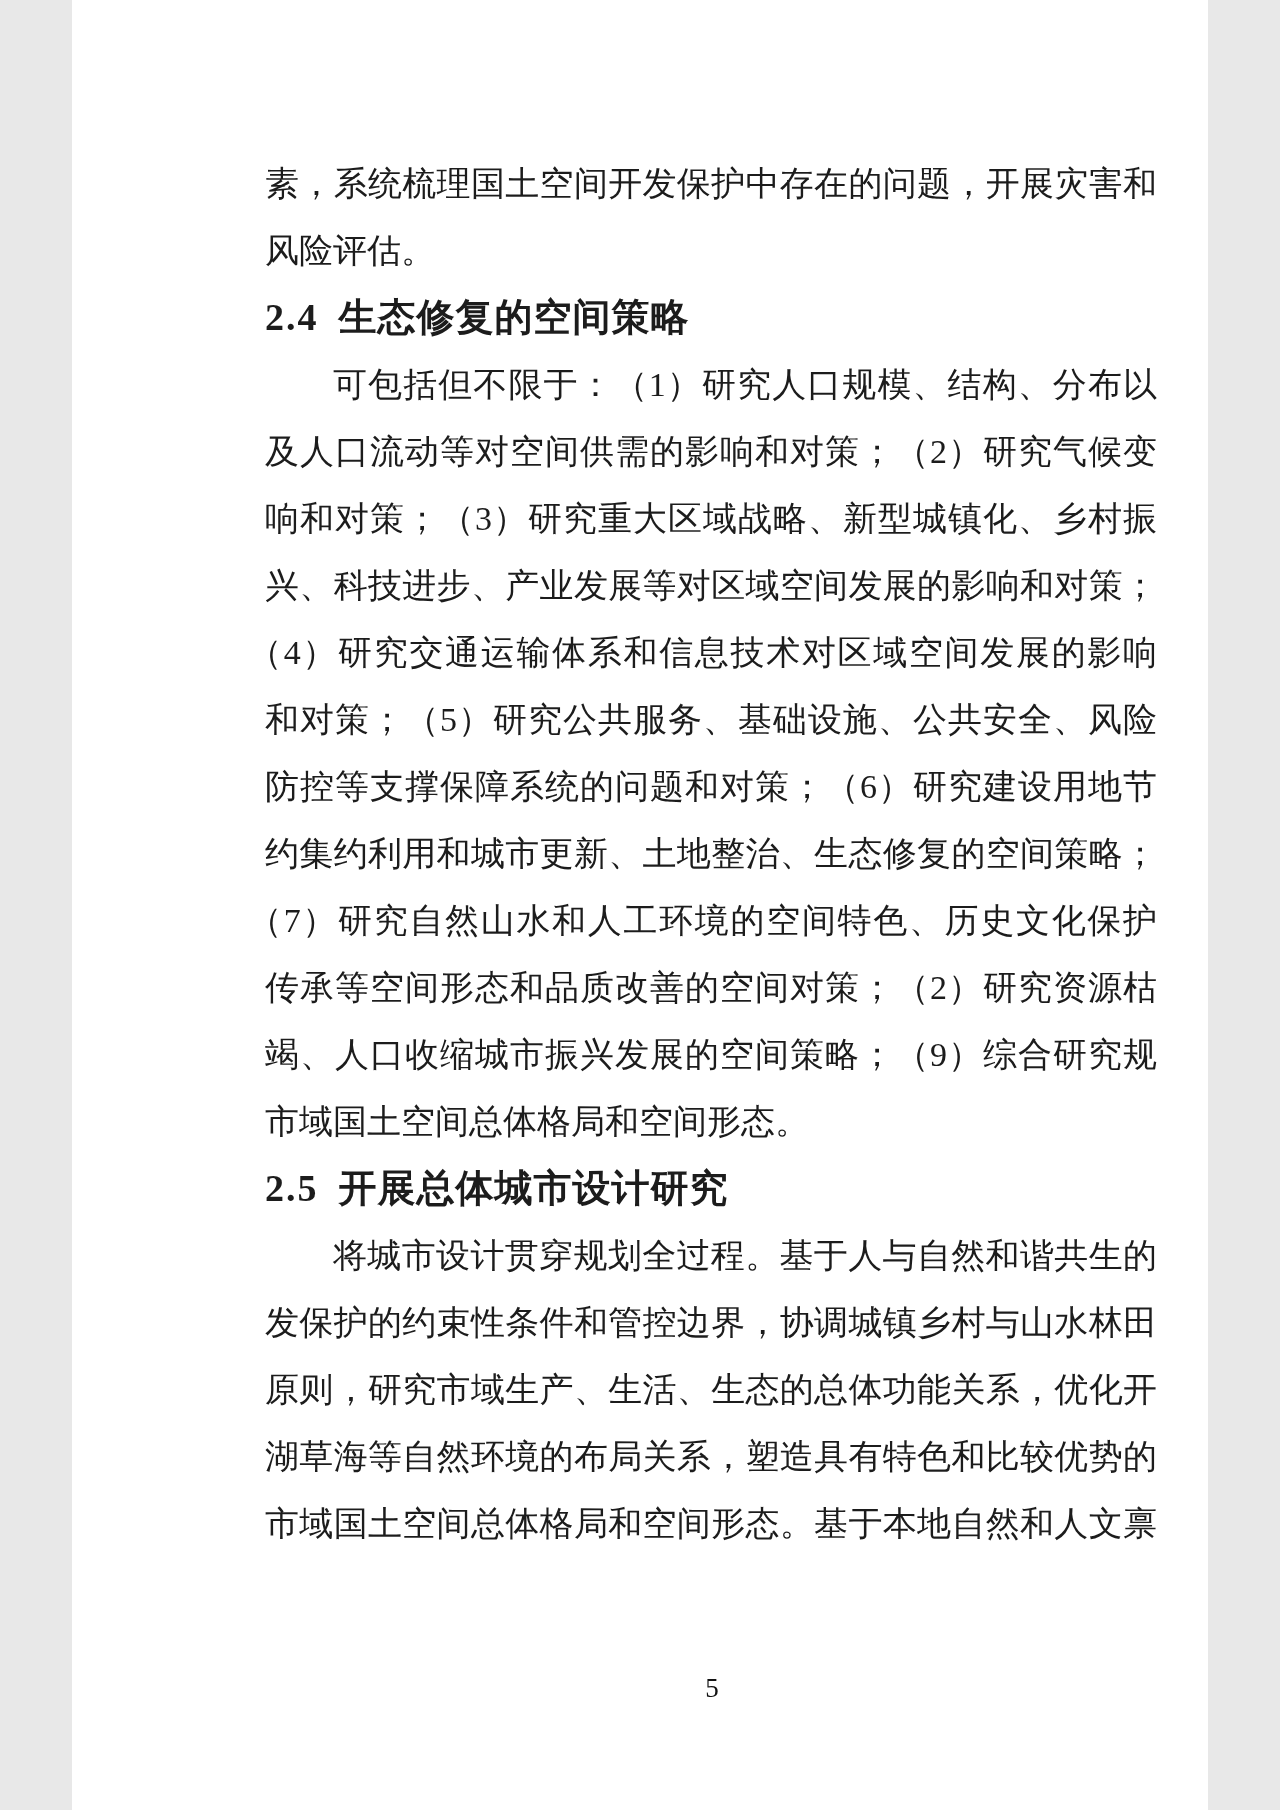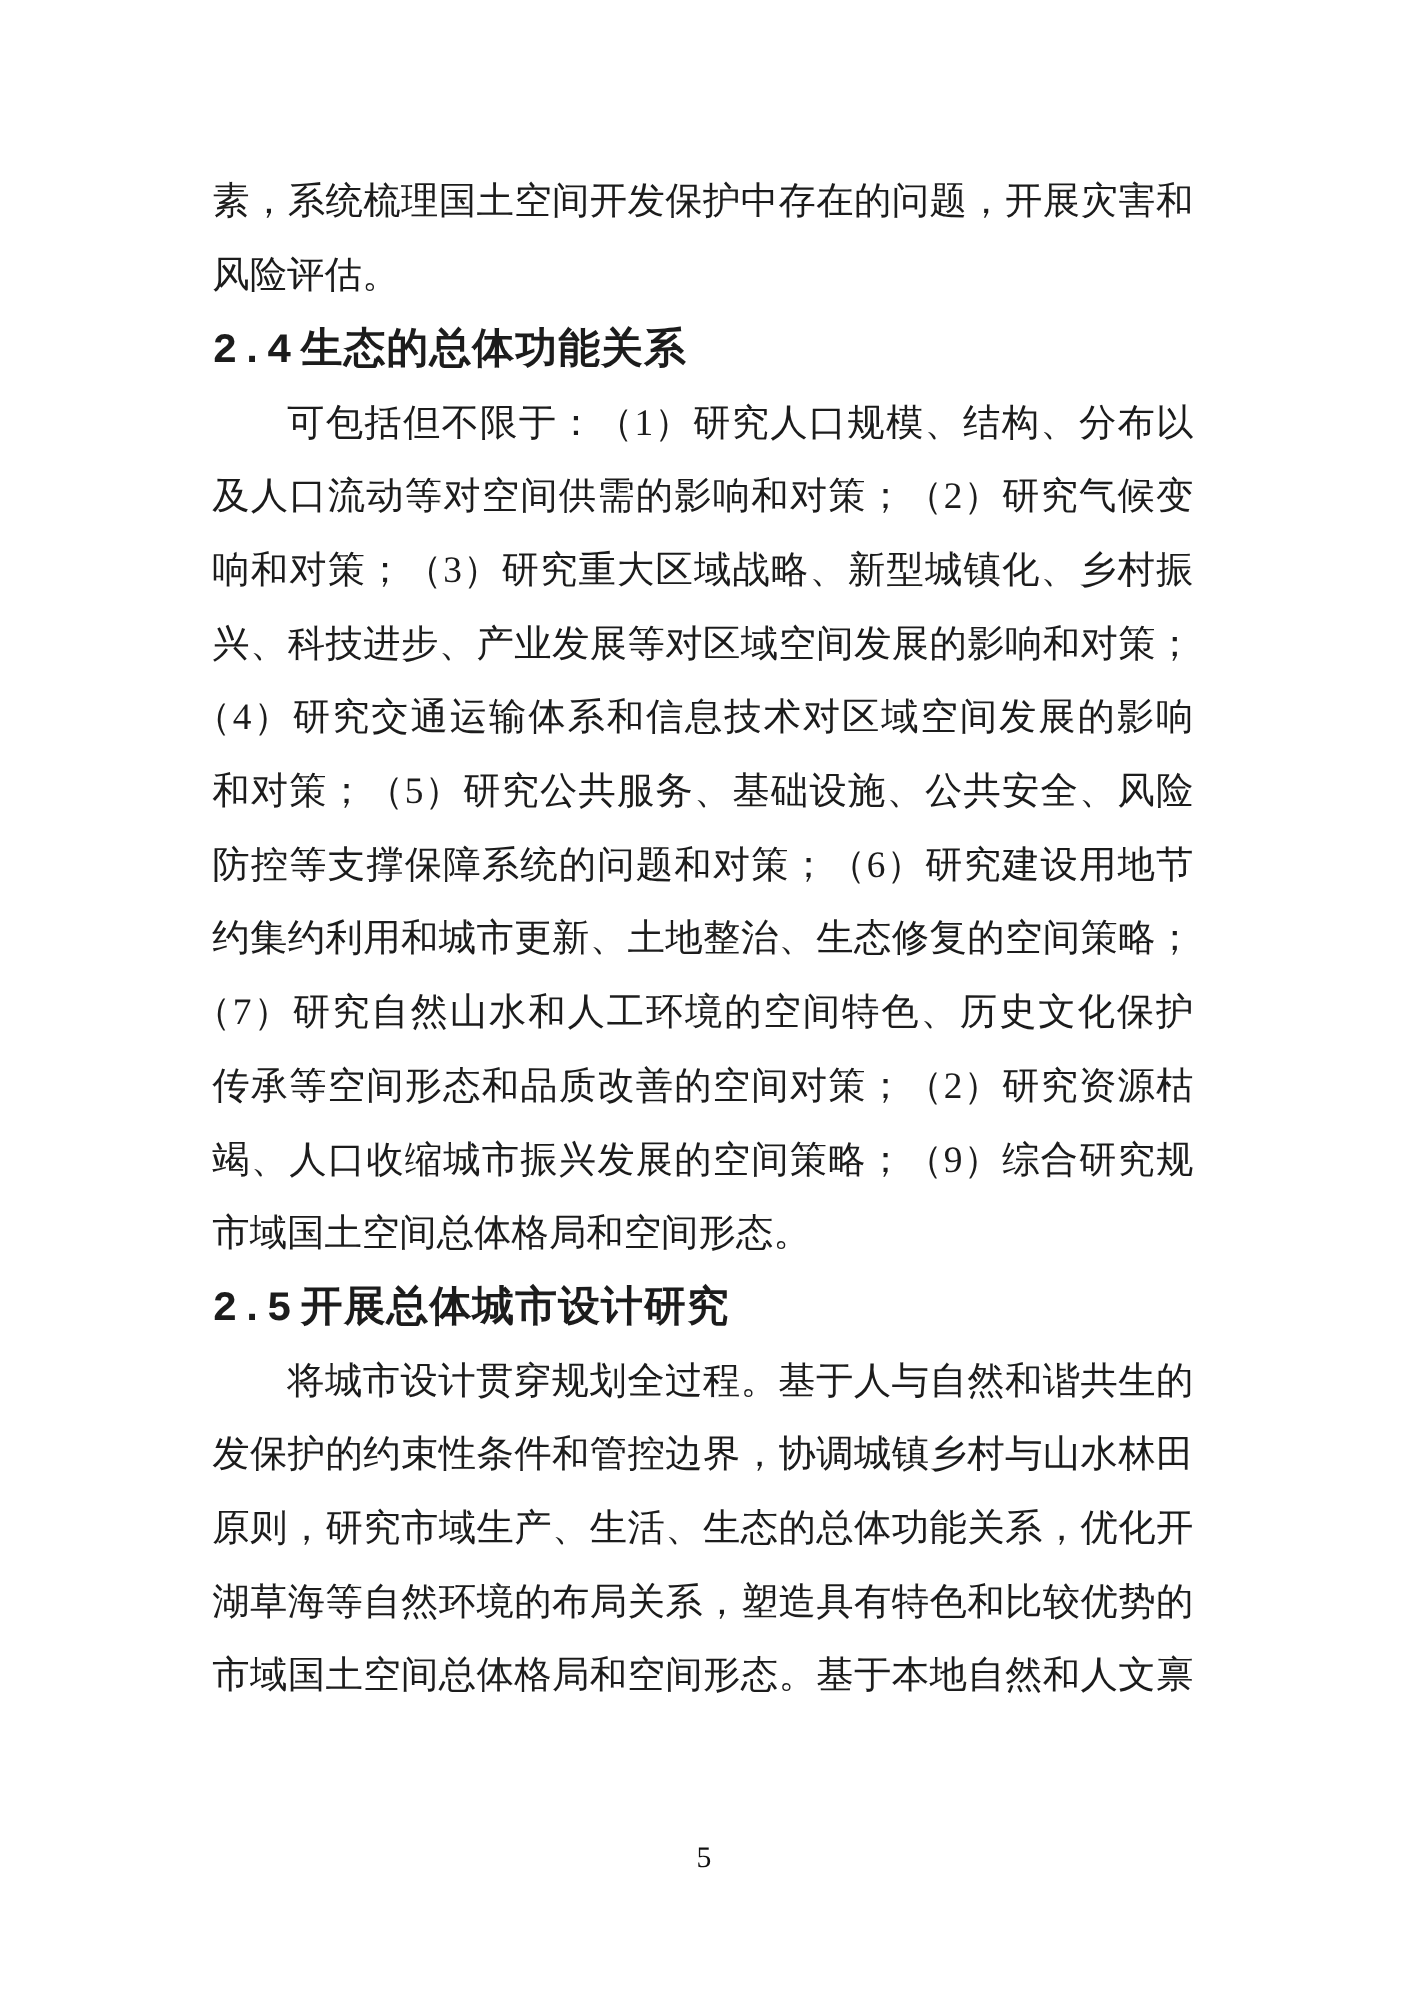--- a/index.html
+++ b/index.html
@@ -2,21 +2,21 @@
 <html><head>
 <meta charset="utf-8">
 <style>
   html, body {
     margin: 0;
     padding: 0;
     background: #e8e8e8;
   }
   .page {
     position: relative;
-    width: 1280px;
+    width: 1136px;
     height: 1810px;
     margin: 0 auto;
     background: #ffffff;
     font-family: "Liberation Serif", "DejaVu Serif", serif;
     color: #1c1c1c;
     overflow: hidden;
   }
   .content {
     position: absolute;
     left: 193px;
@@ -35,23 +35,23 @@
     text-justify: inter-character;
   }
   .ind { text-indent: 68px; }
   .hang { text-indent: -17px; }
   .heading {
     font-size: 38px;
     font-weight: 700;
     letter-spacing: 1px;
   }
   .heading .num {
-    font-family: Liberation Mono, monospace;
+    font-family: Liberation Serif, serif;
     font-weight: 700;
-    margin-right: 6px;
+    margin-right: 20px;
     letter-spacing: 2px;
   }
   .pagenum {
     position: absolute;
     left: 0;
     top: 1668px;
     width: 1280px;
     height: 40px;
     line-height: 40px;
     text-align: center;
@@ -60,21 +60,21 @@
     color: #111;
   }
 </style>
 </head>
 <body>
 
 <div class="page">
   <div class="content" id="content">
       <div class="line body j">素，系统梳理国土空间开发保护中存在的问题，开展灾害和</div>
       <div class="line body">风险评估。</div>
-      <div class="line heading"><span class="num">2.4</span><span class="title">生态的总体功能关系</span></div>
+      <div class="line heading"><span class="num">2.4</span><span class="title">生态修复的空间策略</span></div>
       <div class="line body j ind">可包括但不限于：（1）研究人口规模、结构、分布以</div>
       <div class="line body j">及人口流动等对空间供需的影响和对策；（2）研究气候变</div>
       <div class="line body j">响和对策；（3）研究重大区域战略、新型城镇化、乡村振</div>
       <div class="line body j">兴、科技进步、产业发展等对区域空间发展的影响和对策；</div>
       <div class="line body j hang">（4）研究交通运输体系和信息技术对区域空间发展的影响</div>
       <div class="line body j">和对策；（5）研究公共服务、基础设施、公共安全、风险</div>
       <div class="line body j">防控等支撑保障系统的问题和对策；（6）研究建设用地节</div>
       <div class="line body j">约集约利用和城市更新、土地整治、生态修复的空间策略；</div>
       <div class="line body j hang">（7）研究自然山水和人工环境的空间特色、历史文化保护</div>
       <div class="line body j">传承等空间形态和品质改善的空间对策；（2）研究资源枯</div>

